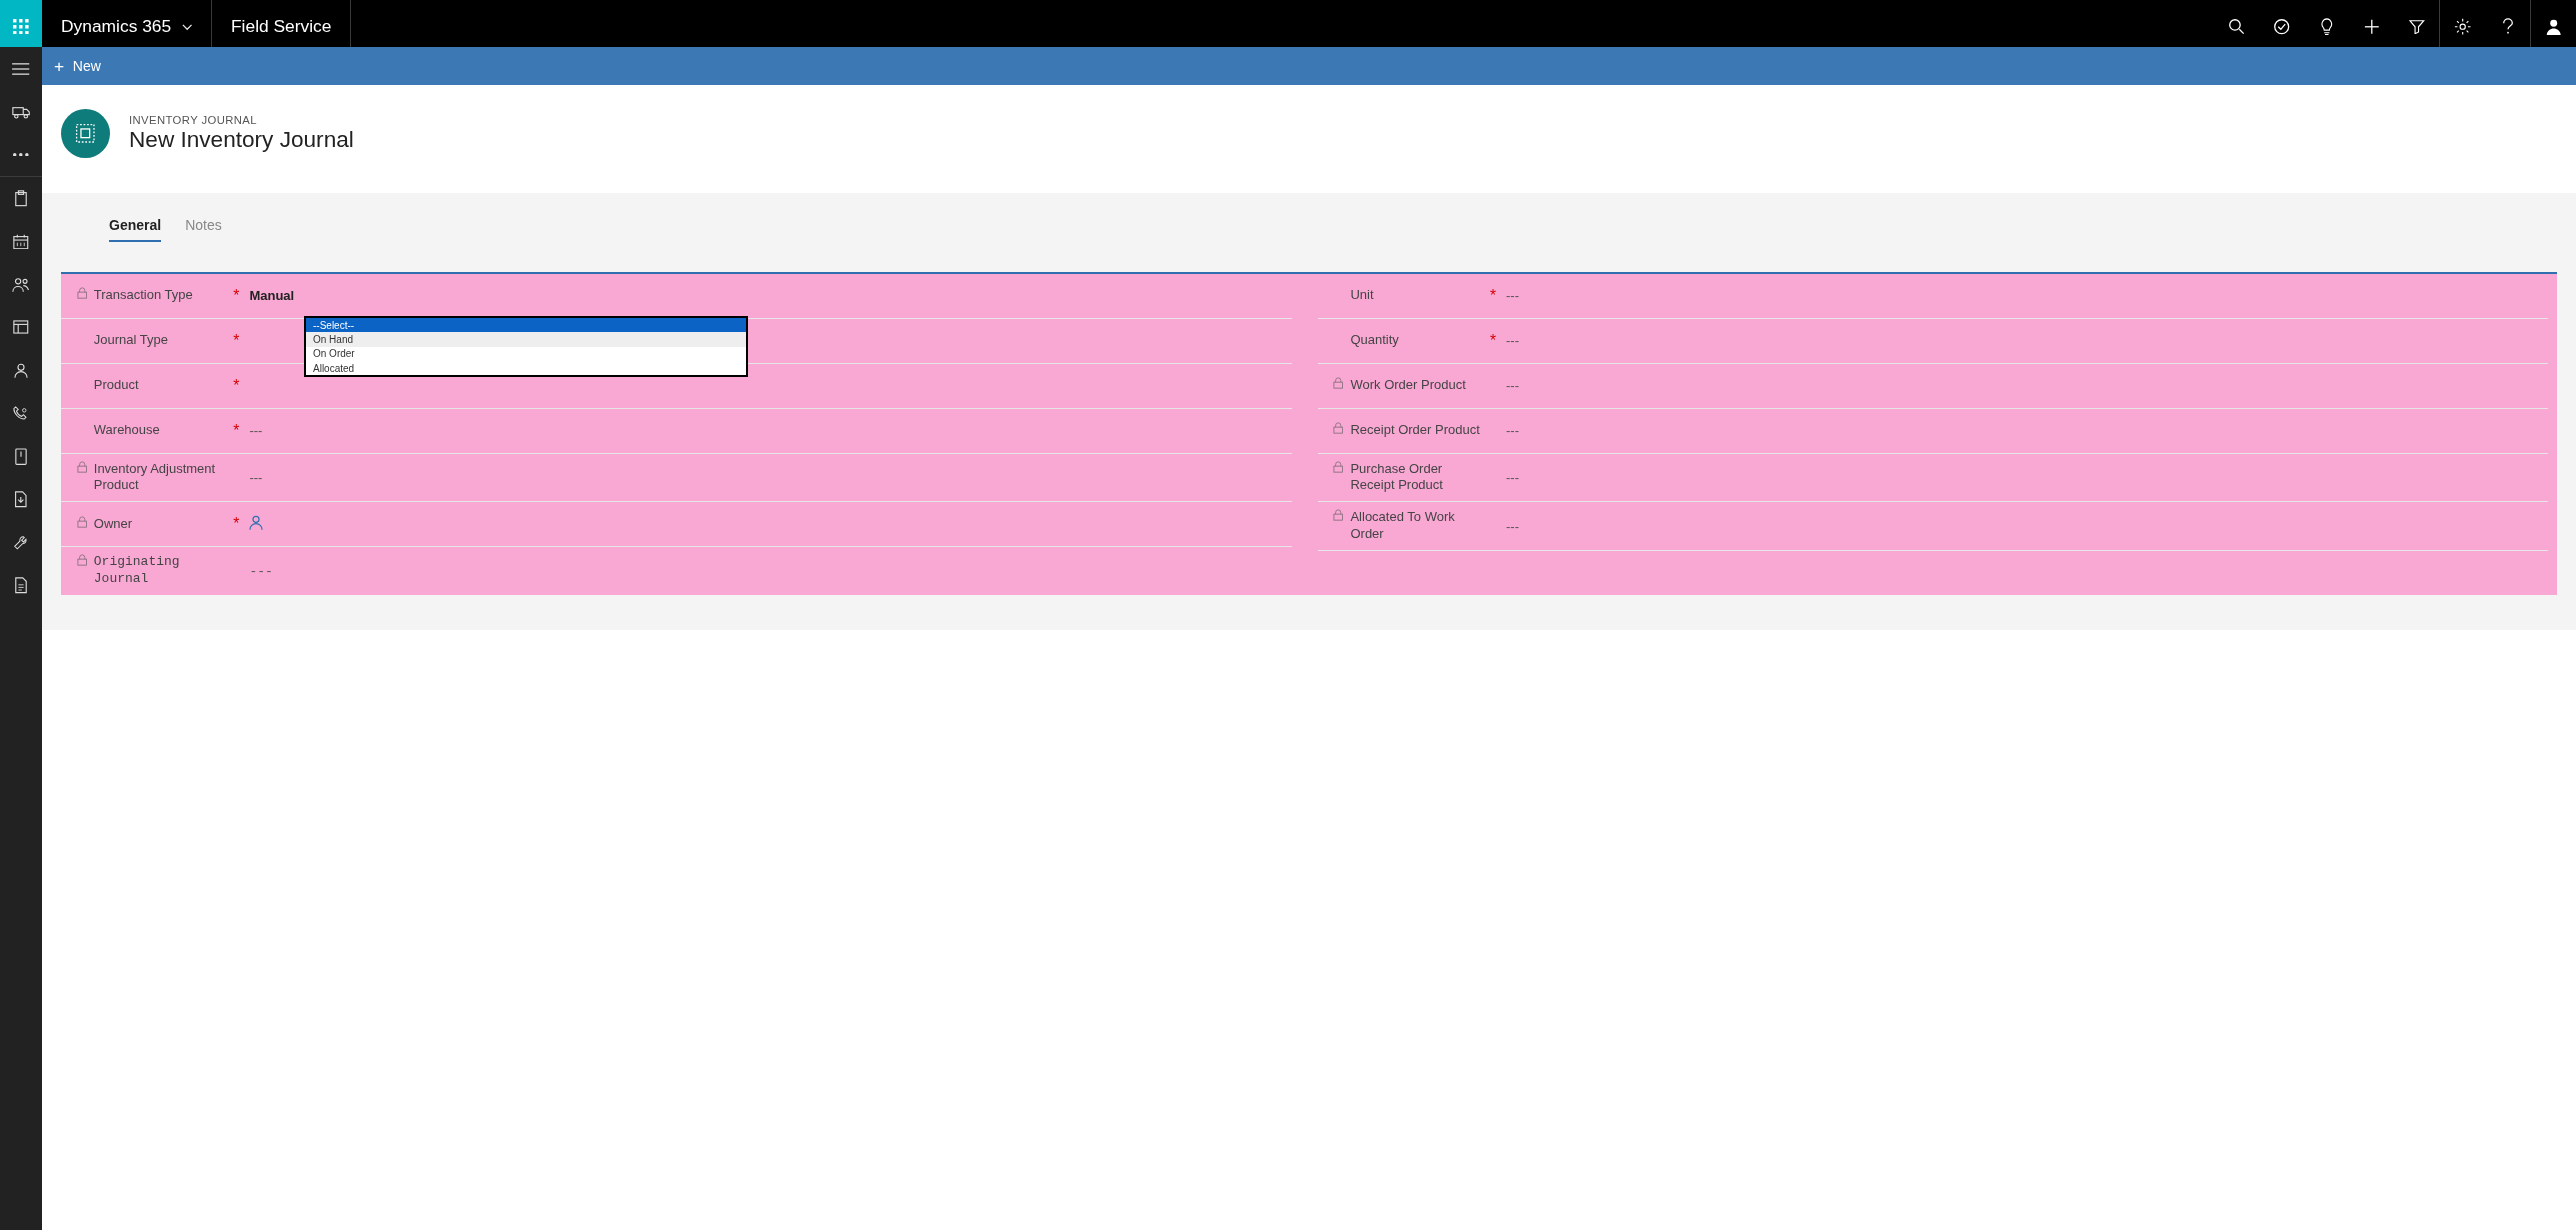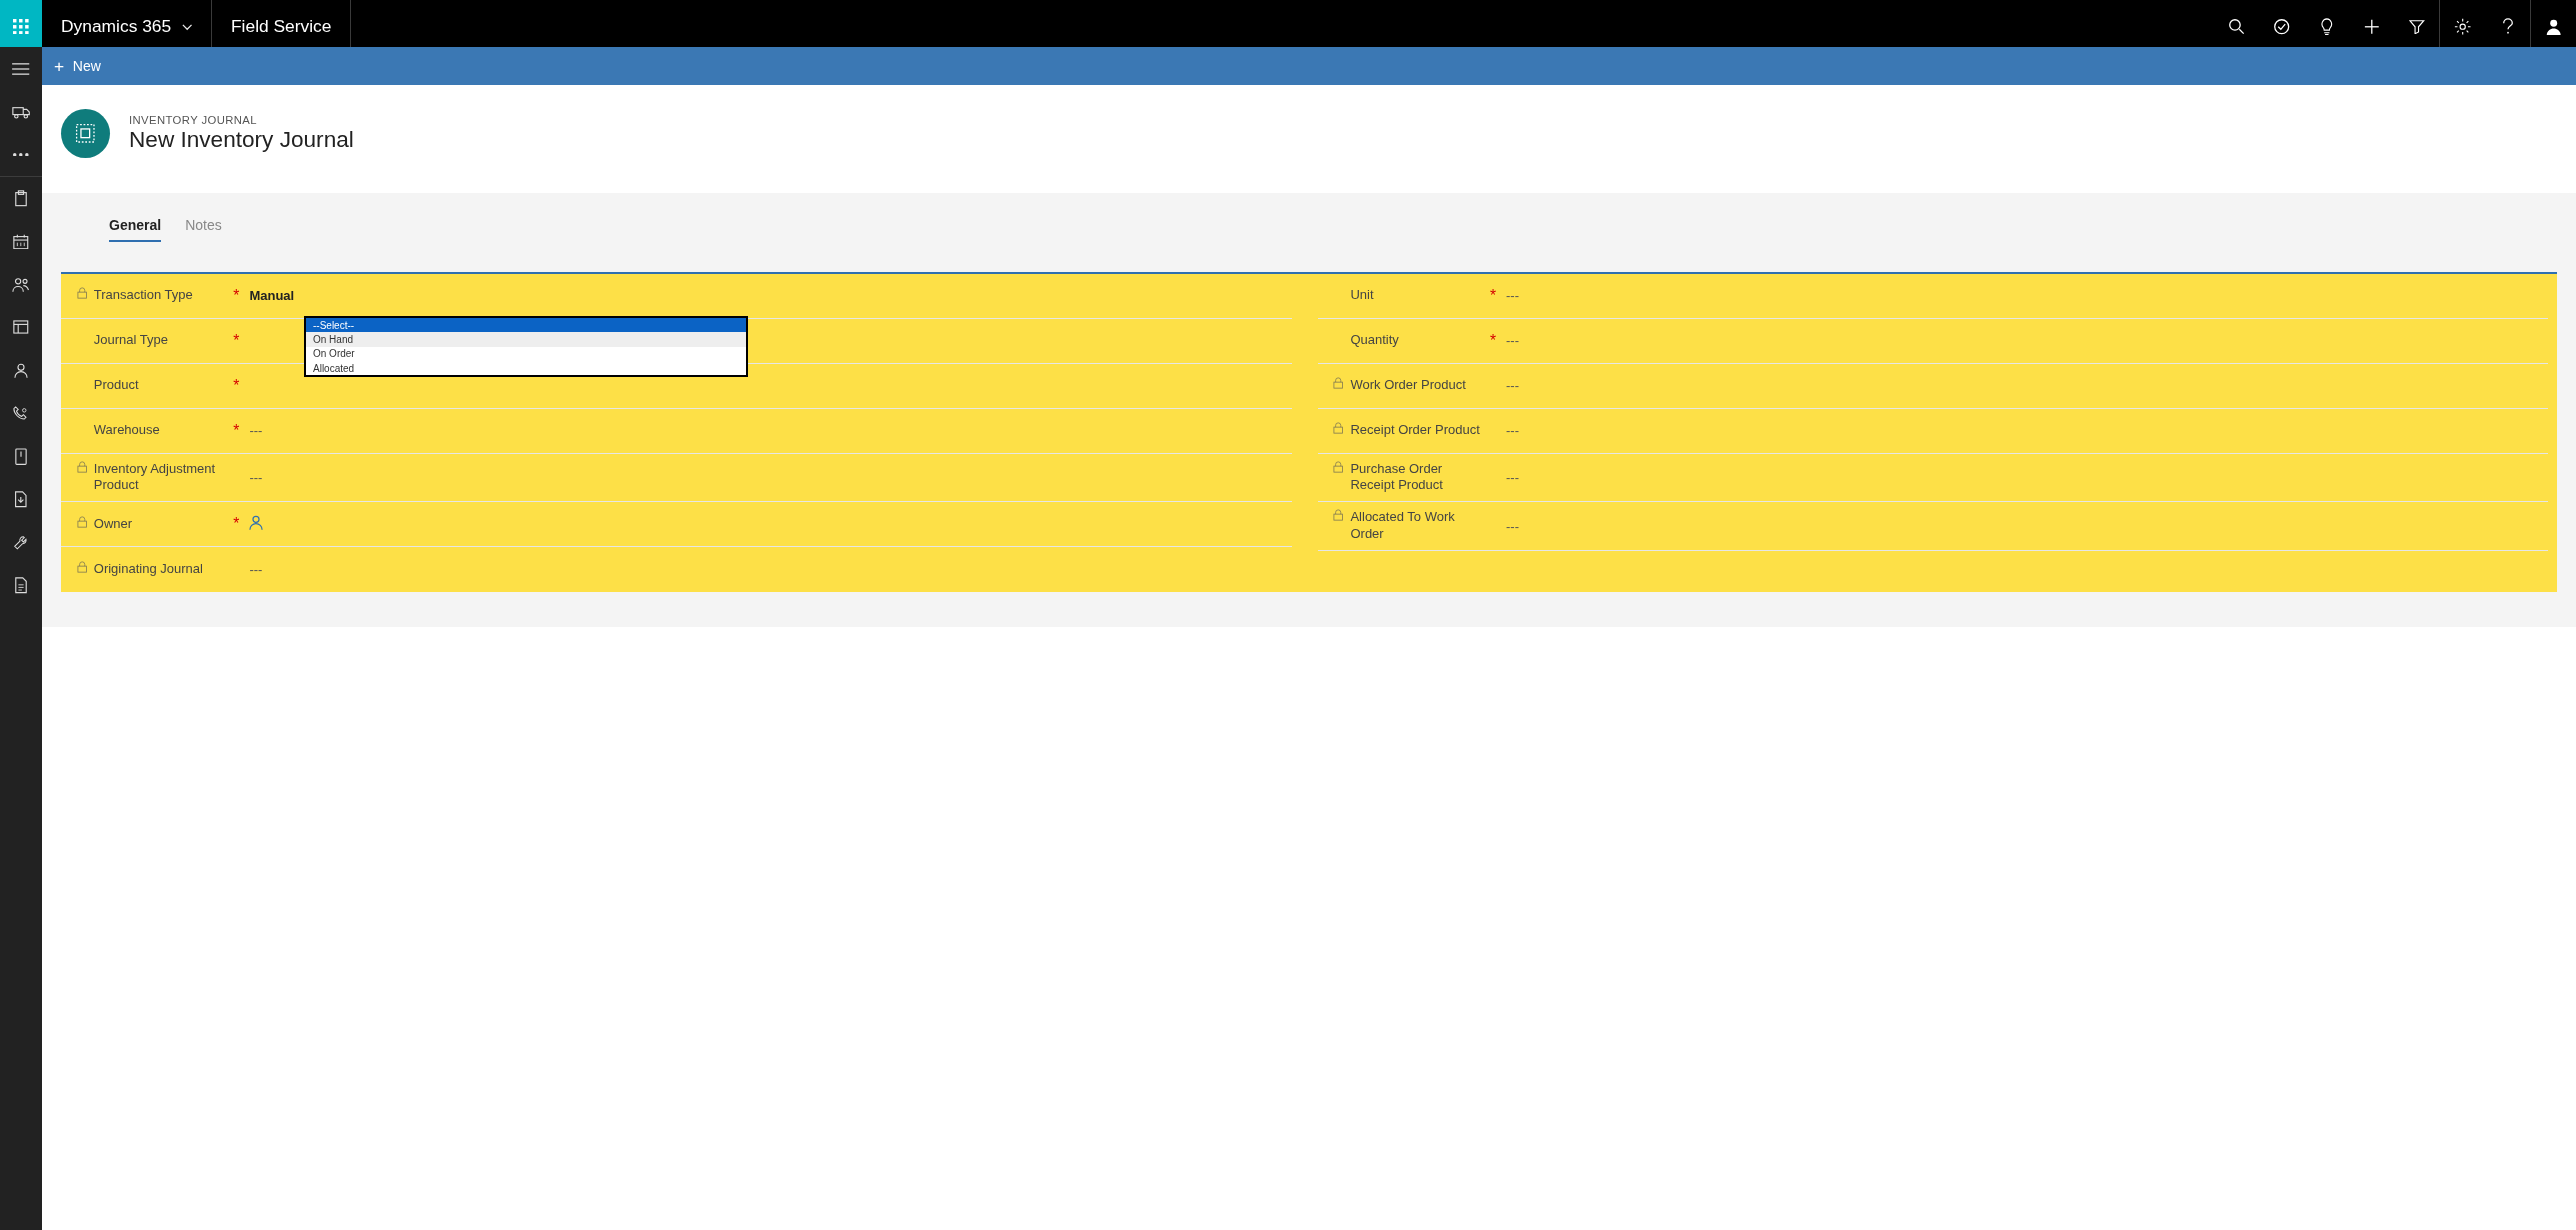--- a/index.html
+++ b/index.html
@@ -39,21 +39,21 @@
   .rh-icon svg { stroke: #fff; fill: none; }
   .rh-text .eyebrow { font-size: 11.3px; letter-spacing: 0.4px; color: #555; }
   .rh-text .title { font-size: 22.6px; color: #222; font-weight: 400; margin-top: 1.7px; }
 
   .tabs-wrap { background: #f4f4f4; padding-top: 24px; }
   .tabs { display: flex; gap: 24px; padding: 0 19px; margin-left: 48px; }
   .tab { padding-bottom: 7px; font-size: 14px; color: #888; cursor: pointer; }
   .tab.active { color: #222; font-weight: 600; border-bottom: 2.6px solid #2f6fb0; }
 
   .form-area { background: #f4f4f4; padding: 29.5px 19px 35px 19px; }
-  .form-card { border-top: 2.6px solid #2f6fb0; background: #fde047; display: flex; gap: 26px; padding-right: 8.7px; }
+  .form-card { border-top: 2.6px solid #2f6fb0; background: #f9a8d4; display: flex; gap: 26px; padding-right: 8.7px; }
   .col { flex: 1; min-width: 0; }
 
   .row { display: flex; align-items: center; border-bottom: 0.9px solid #e6e6e6; min-height: 45px; padding: 7px 8.7px 7px 15.6px; position: relative; }
   .row .lbl { width: 152px; display: flex; align-items: flex-start; gap: 5.2px; color: #444; font-size: 13px; line-height: 1.3; }
   .row .lbl .lock { width: 12px; flex-shrink: 0; opacity: .7; }
   .row .lbl .text { flex: 1; }
   .row .req { width: 15.6px; text-align: center; color: #d40000; font-size: 15.6px; line-height: 1; }
   .row .val { flex: 1; color: #333; font-size: 13px; padding-left: 5.2px; }
   .row .val.dash { color: #555; }
   .row .val.bold { font-weight: 600; color: #222; }
@@ -344,21 +344,21 @@
             <span class="owner-icon">
               <svg width="14" height="15.6" viewBox="0 0 16 18">
                   <circle cx="8" cy="5" r="3.5" stroke="#2f6fb0" fill="none" stroke-width="1.4"></circle>
                   <path d="M1 17c0-4 3-7 7-7s7 3 7 7" stroke="#2f6fb0" fill="none" stroke-width="1.4"></path>
                 </svg>
             </span>
           </div>
         </div>
 
 
-        <div class="row" style="border-bottom:none;">
+        <div class="row" style="border-bottom:none;font-family:Liberation Mono, monospace;">
           <div class="lbl">
             <span class="lock"><svg width="10.4" height="12" viewBox="0 0 12 14">
                   <rect x="1" y="6" width="10" height="7" stroke="#555" fill="none"></rect>
                   <path d="M3 6V4a3 3 0 016 0v2" stroke="#555" fill="none"></path>
                 </svg></span>
             <span class="text">Originating Journal</span>
           </div>
           <div class="req"></div>
           <div class="val dash">---</div>
         </div>

